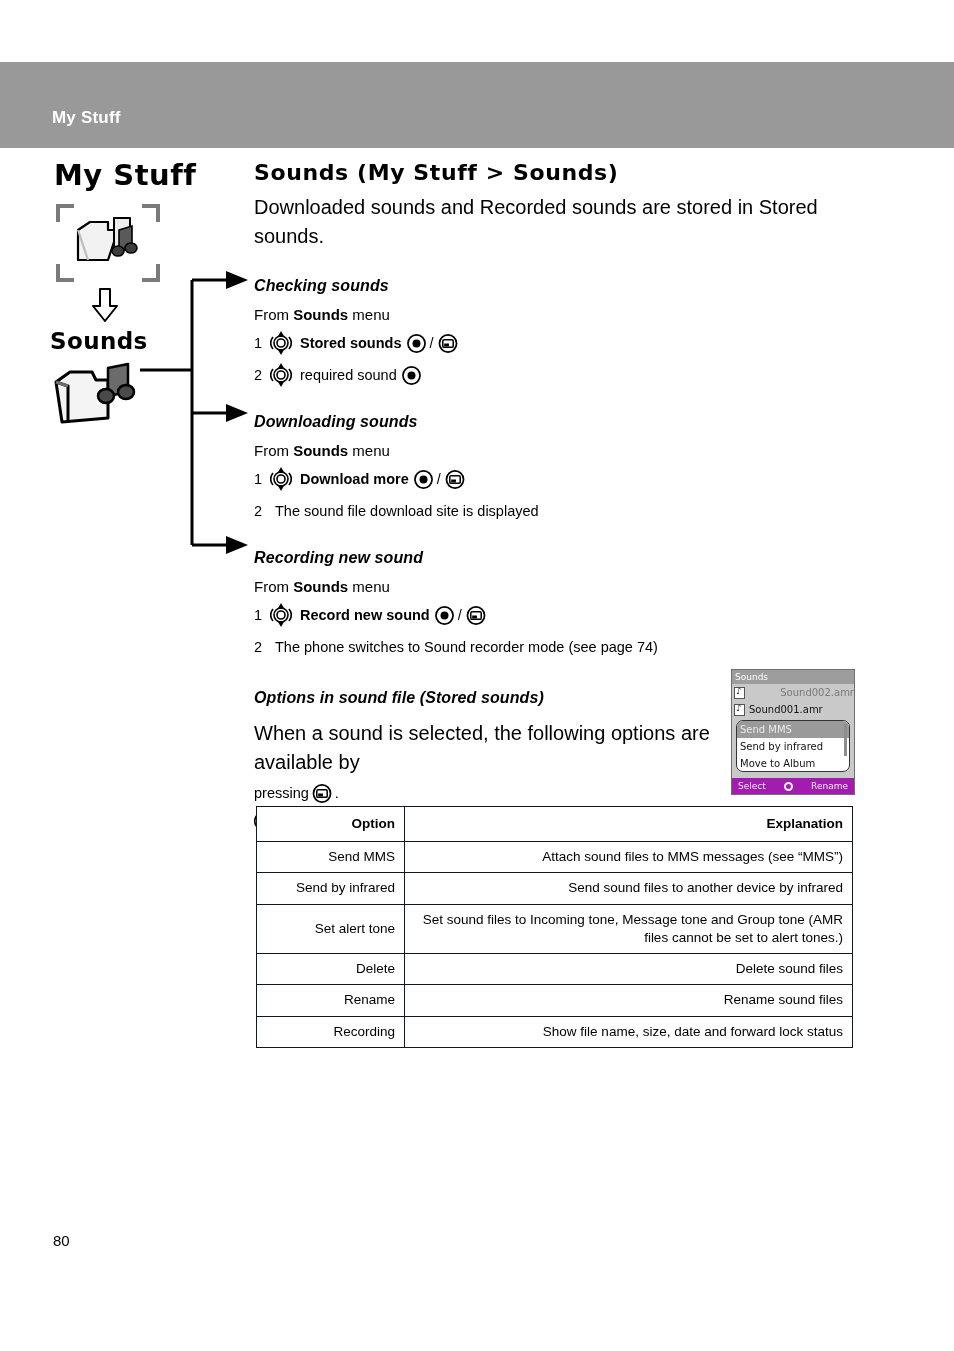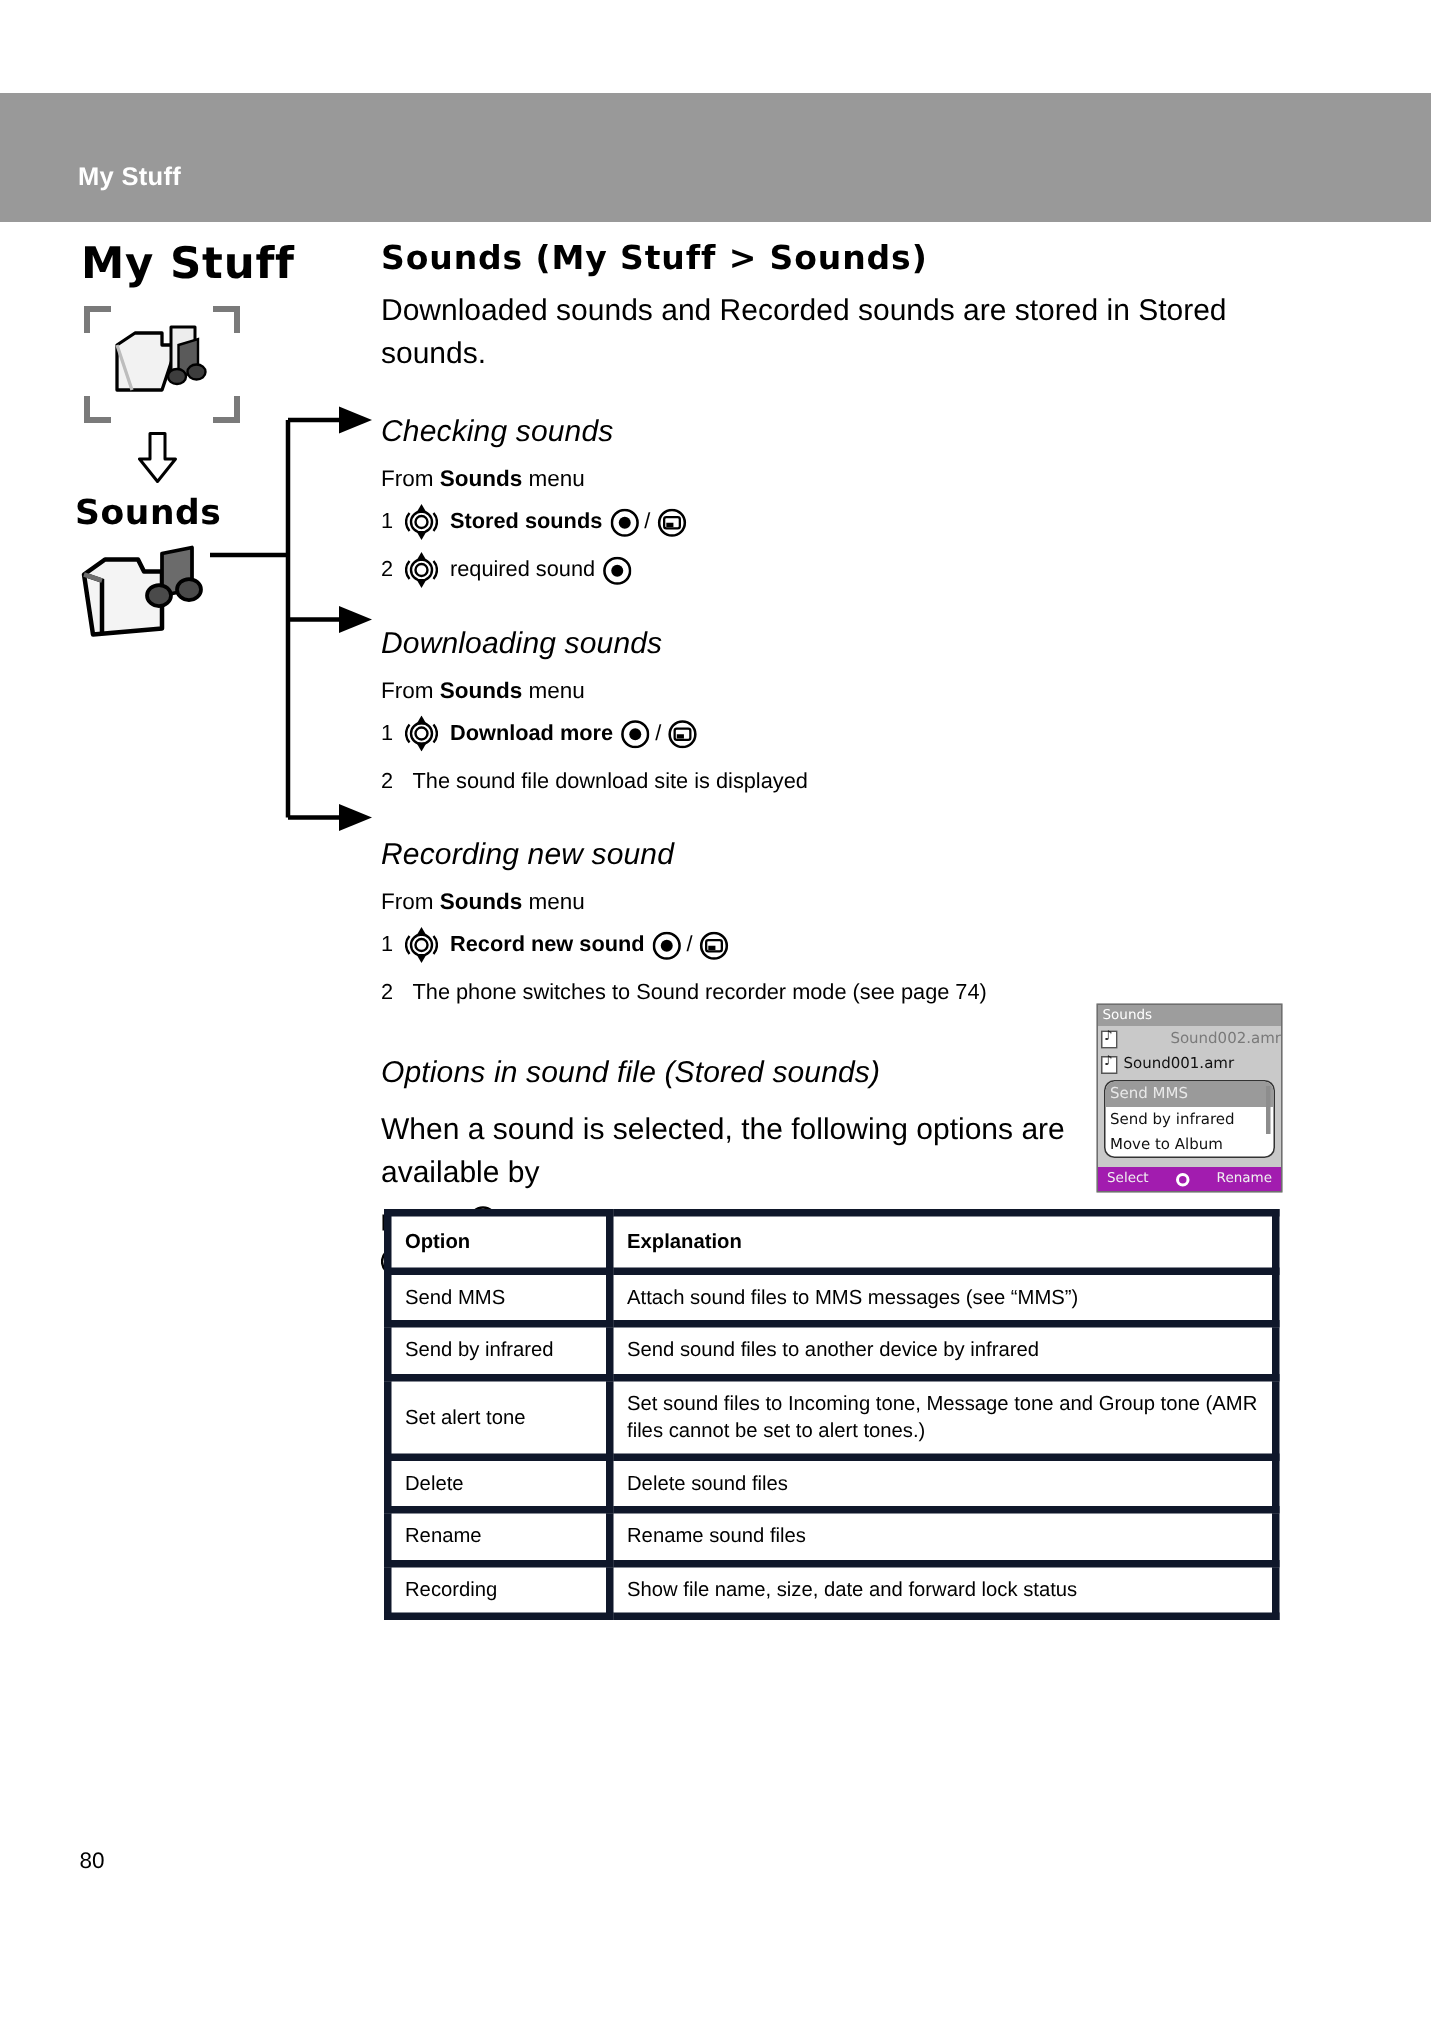--- a/index.html
+++ b/index.html
@@ -94,23 +94,23 @@
     font-weight: bold;
     letter-spacing: .6px;
   }
   p.lead {
     margin: 8px 0 0 0;
     font-size: 20px;
     line-height: 1.45;
   }
   h2.sub {
     margin: 26px 0 0 0;
-    font-size: 20px;
+    font-size: 16px;
     font-style: italic;
-    font-weight: normal;
+    font-weight: bold;
     letter-spacing: .1px;
   }
   .from-line {
     margin-top: 11px;
     font-size: 15px;
   }
   .from-line b { font-weight: bold; }
 
   .step {
     display: flex;
@@ -224,23 +224,23 @@
   
   .opt-table {
     position: absolute;
     left: 256px; top: 806px;
     width: 597px;
     border-collapse: collapse;
     font-size: 13.5px;
     background: #fff;
   }
   .opt-table th, .opt-table td {
-    border: 5px solid #0f172a;
+    border: 1px solid #0f172a;
     padding: 6px 9px;
-    text-align: left;
+    text-align: right;
     vertical-align: middle;
     line-height: 1.35;
   }
   .opt-table th { font-weight: bold; font-size: 13.5px; padding: 8px 9px; }
   .opt-table col.c1 { width: 148px; }
 
   
   .page-num {
     position: absolute;
     left: 53px; top: 1232px;

